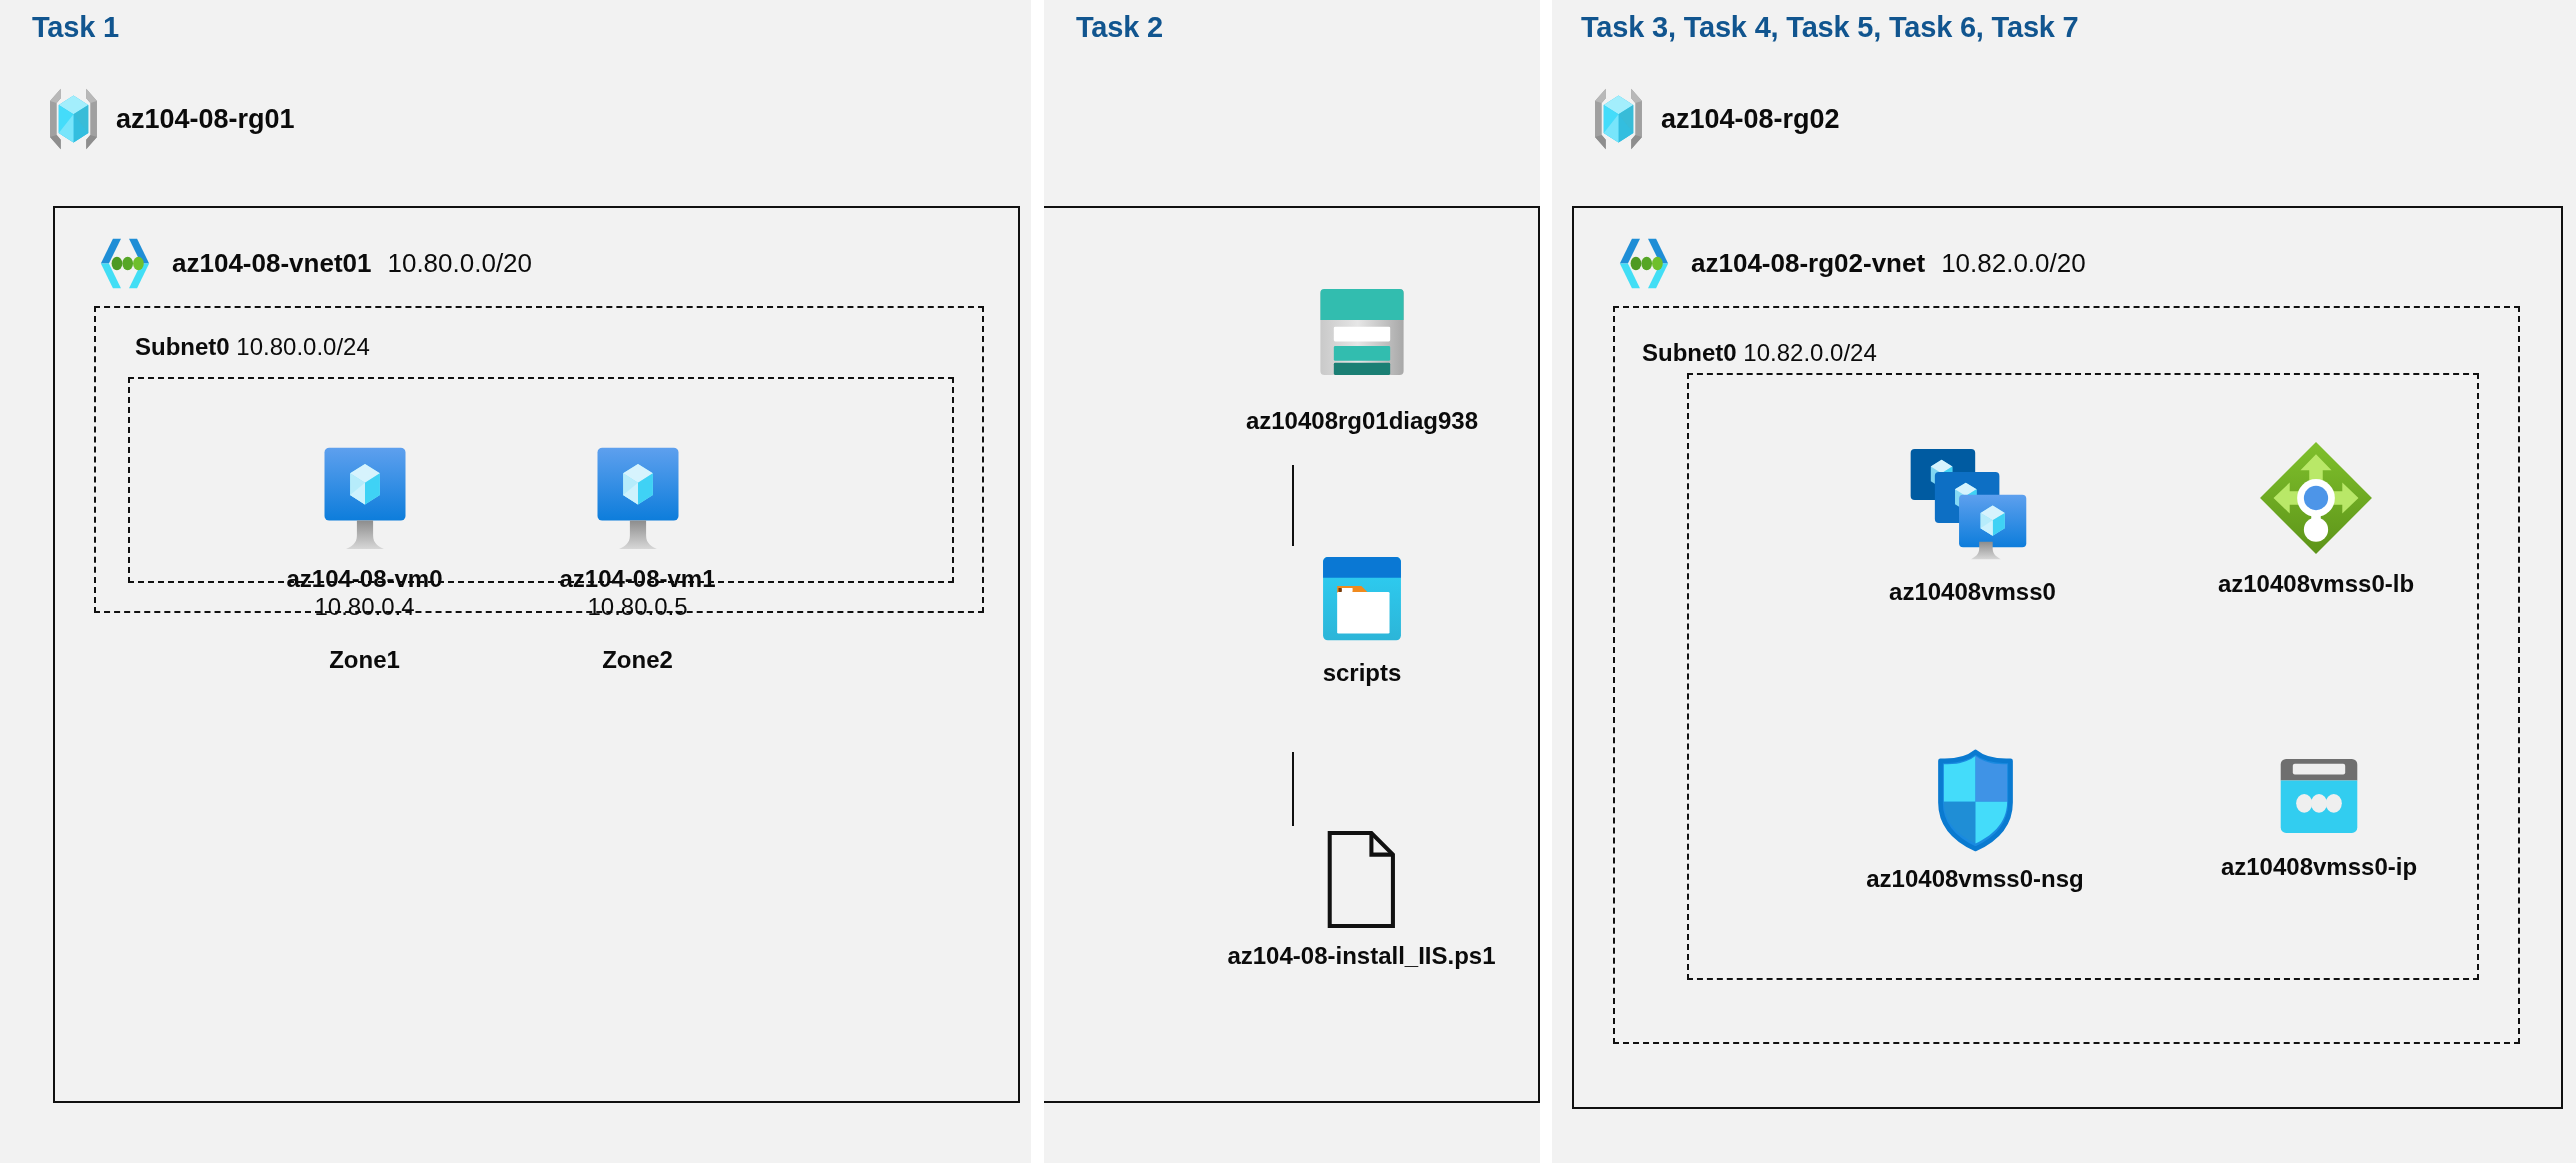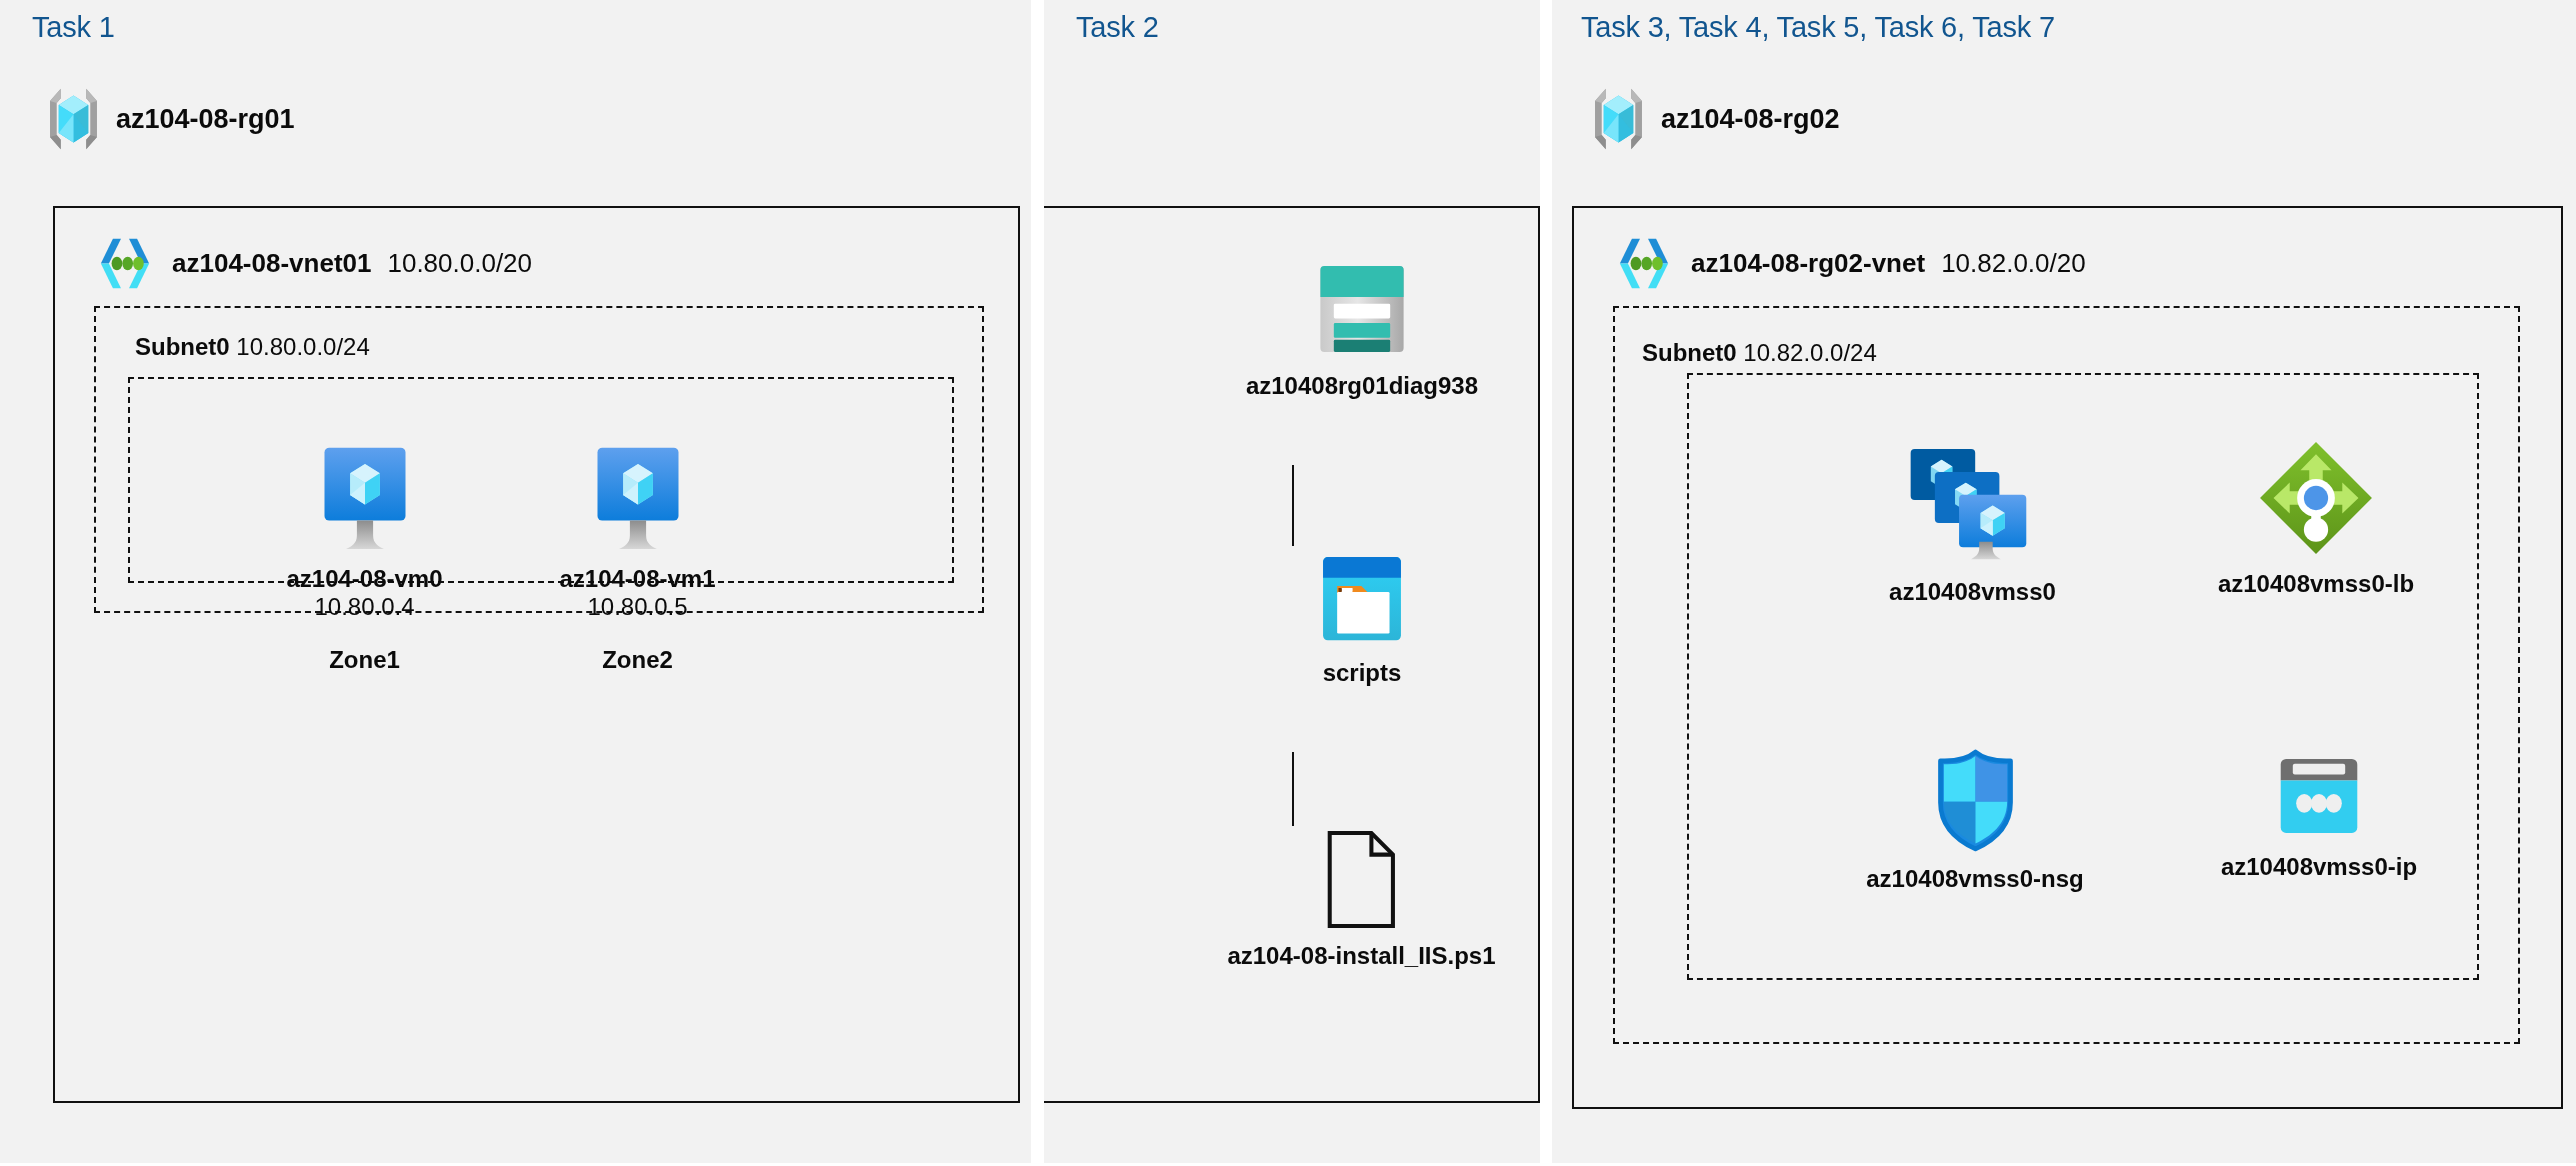--- a/index.html
+++ b/index.html
@@ -12,21 +12,21 @@
   .canvas { position: relative; width: 2576px; height: 1166px; background: #ffffff; }
 
   
   .panel { position: absolute; background: #f2f2f2; }
   #panel-task1 { left: 0;    top: 0; width: 1031px; height: 1163px; }
   #panel-task2 { left: 1044px; top: 0; width: 496px; height: 1163px; }
   #panel-task3 { left: 1552px; top: 0; width: 1024px; height: 1163px; }
 
   .task-label {
     position: absolute;
-    font-size: 29px; font-weight: normal; color: #11558f;
+    font-size: 29px; font-weight: bold; color: #11558f;
     letter-spacing: -0.2px; white-space: nowrap;
   }
   #task1-label { left: 32px;  top: 10.8px; }
   #task2-label { left: 1076px; top: 10.8px; }
   #task3-label { left: 1581px; top: 10.8px; }
 
   
   .rg-row { position: absolute; display: flex; align-items: center; gap: 15px; }
   #rg01-row { left: 46px;  top: 86px; }
   #rg02-row { left: 1591px; top: 86px; }
@@ -70,21 +70,21 @@
   .node-sub  { font-size: 24px; font-weight: normal; color: #0b0b0b; white-space: nowrap;
                text-align: center; line-height: 1.18; }
   .node-zone { font-size: 24px; font-weight: bold; color: #0b0b0b; white-space: nowrap;
                margin-top: 24px; text-align: center; }
 
   
   #vm0-node { left: 260px;  top: 445px; width: 209px; }
   #vm1-node { left: 533px;  top: 445px; width: 209px; }
 
   
-  #storage-node { left: 1173px; top: 258px; width: 378px; }
+  #storage-node { left: 1173px; top: 281px; width: 378px; gap: 12px; }
   #scripts-node { left: 1173px; top: 553px; width: 378px; }
   #psfile-node  { left: 1092px; top: 829px; width: 539px; }
 
   .connector { position: absolute; width: 2px; background: #111111; }
   #conn1 { left: 1292px; top: 465px; height: 81px; }
   #conn2 { left: 1292px; top: 752px; height: 74px; }
 
   
   #vmss-node    { left: 1814px; top: 445px; width: 317px; }
   #lb-node      { left: 2154px; top: 438px; width: 324px; }

